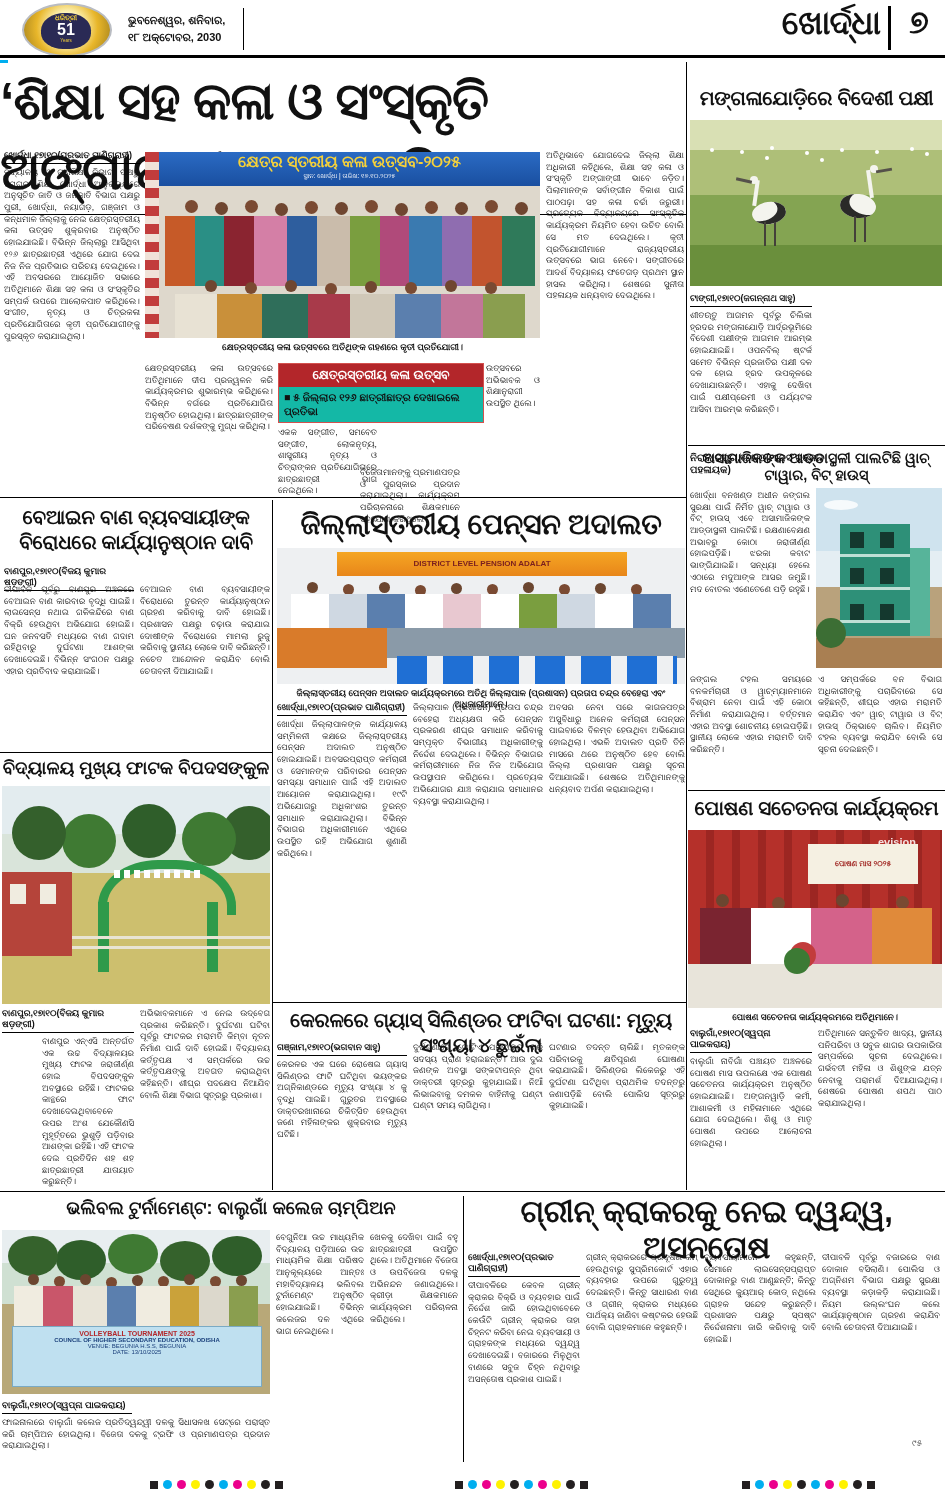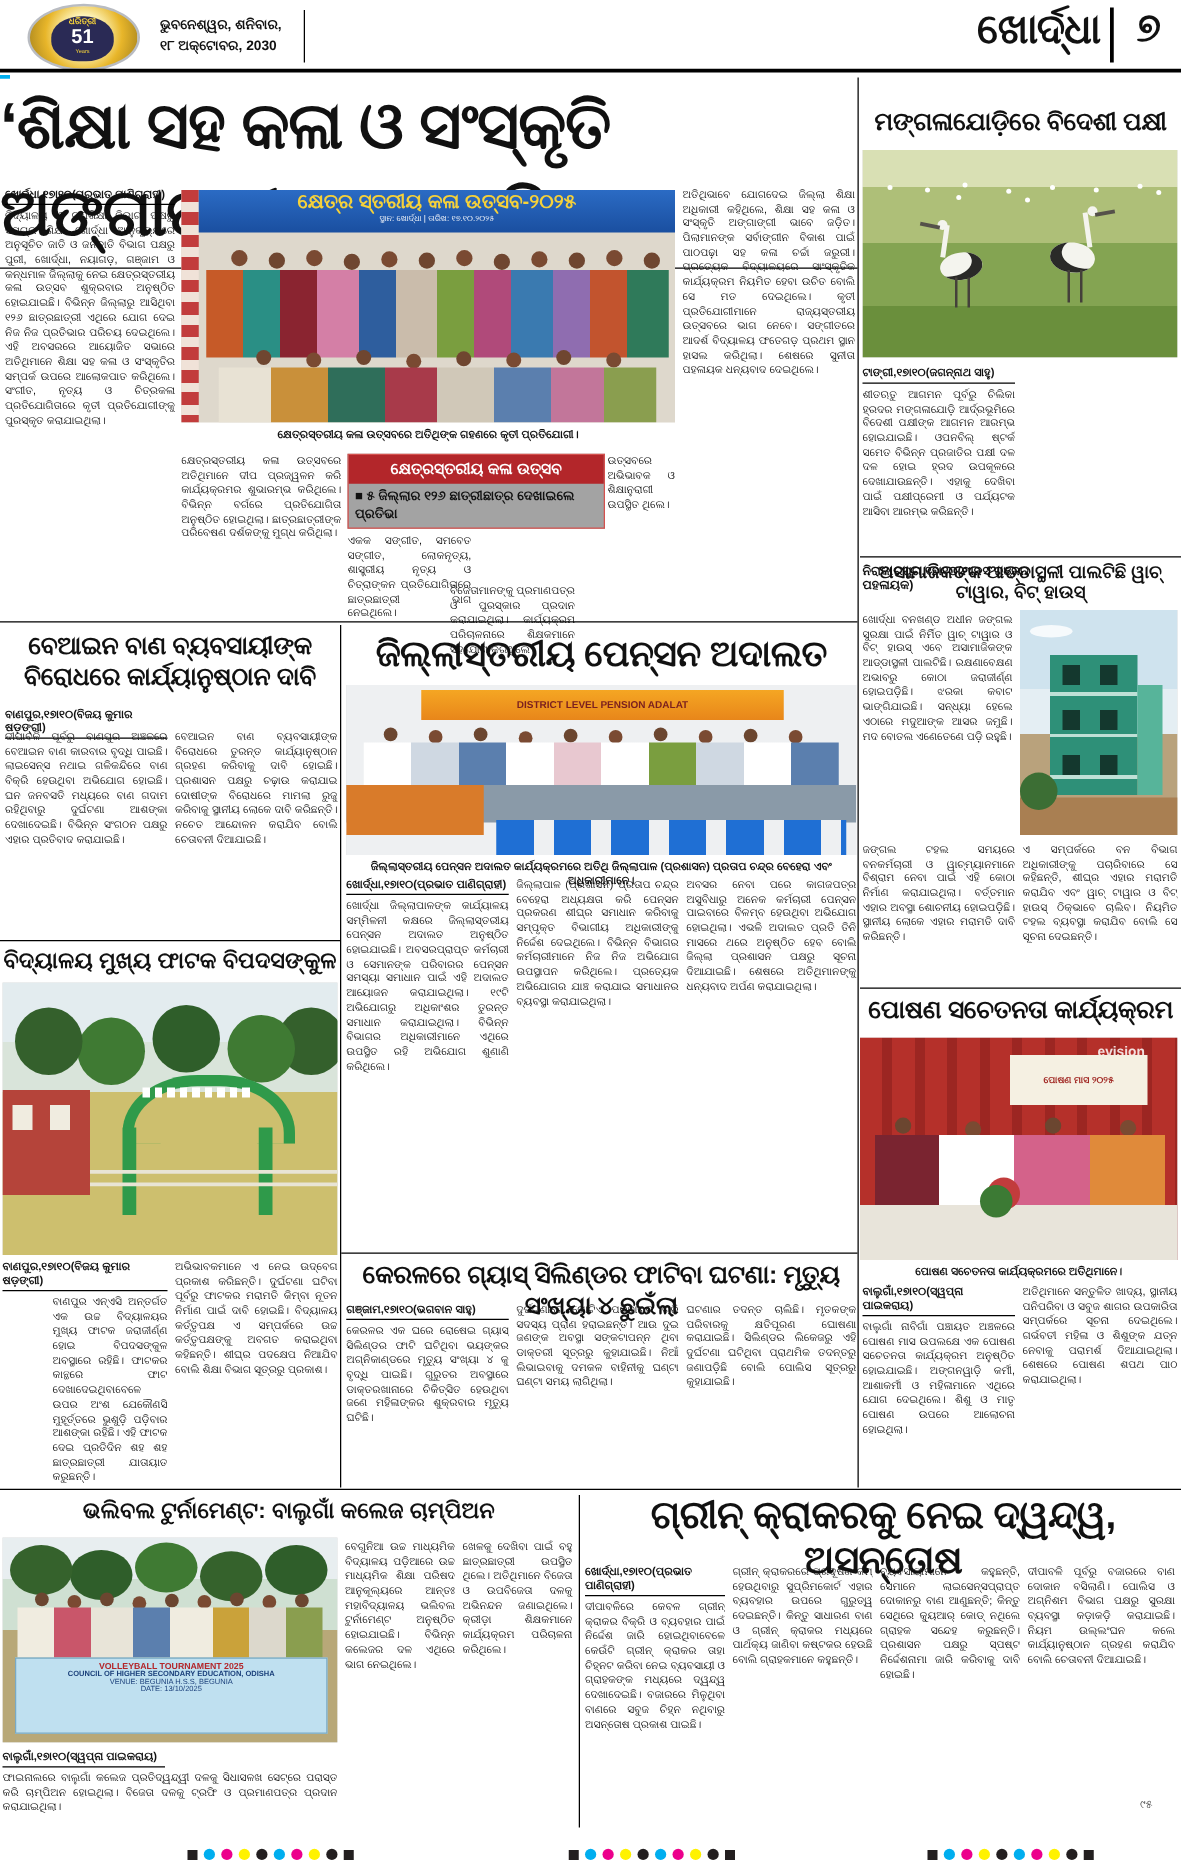--- a/index.html
+++ b/index.html
@@ -13,21 +13,21 @@
   .head-sm{font-size:14.5px;font-weight:bold;text-align:center;}
   .byline{font-size:9px;font-weight:bold;border-bottom:1px solid #000;padding-bottom:2px;margin-bottom:3px;}
   .body-txt{font-size:8.6px;line-height:1.36;text-align:justify;overflow:hidden;}
   .caption{font-size:8.8px;font-weight:bold;text-align:center;}
   .vline{width:1px;background:#000;}
   .hline{height:1px;background:#000;}
   .photo{position:absolute;overflow:hidden;background:#ddd;}
   .dot{width:9px;height:9px;border-radius:50%;display:inline-block;margin-right:5px;}
   .sq{width:8px;height:8px;background:#231f20;display:inline-block;margin-right:5px;}
   .c{background:#00aeef}.m{background:#ec008c}.y{background:#fff200}.k{background:#231f20}
-  .inset{border:1.5px solid #d4514e;background:#a3a3a3;}
+  .inset{border:1.5px solid #d4514e;background:#14b8a6;}
   .inset-title{background:#b3262a;color:#fff;font-weight:bold;font-size:12.5px;text-align:center;padding:4px 2px;}
   .inset-bullet{font-size:10.5px;font-weight:bold;padding:4px 5px;line-height:1.3;}
   .heads{position:absolute;border-radius:50%;}
 </style>
 </head>
 <body>
 
 <div class="page">
 
   <div class="abs" style="left:0;top:0;width:945px;height:55px;">

